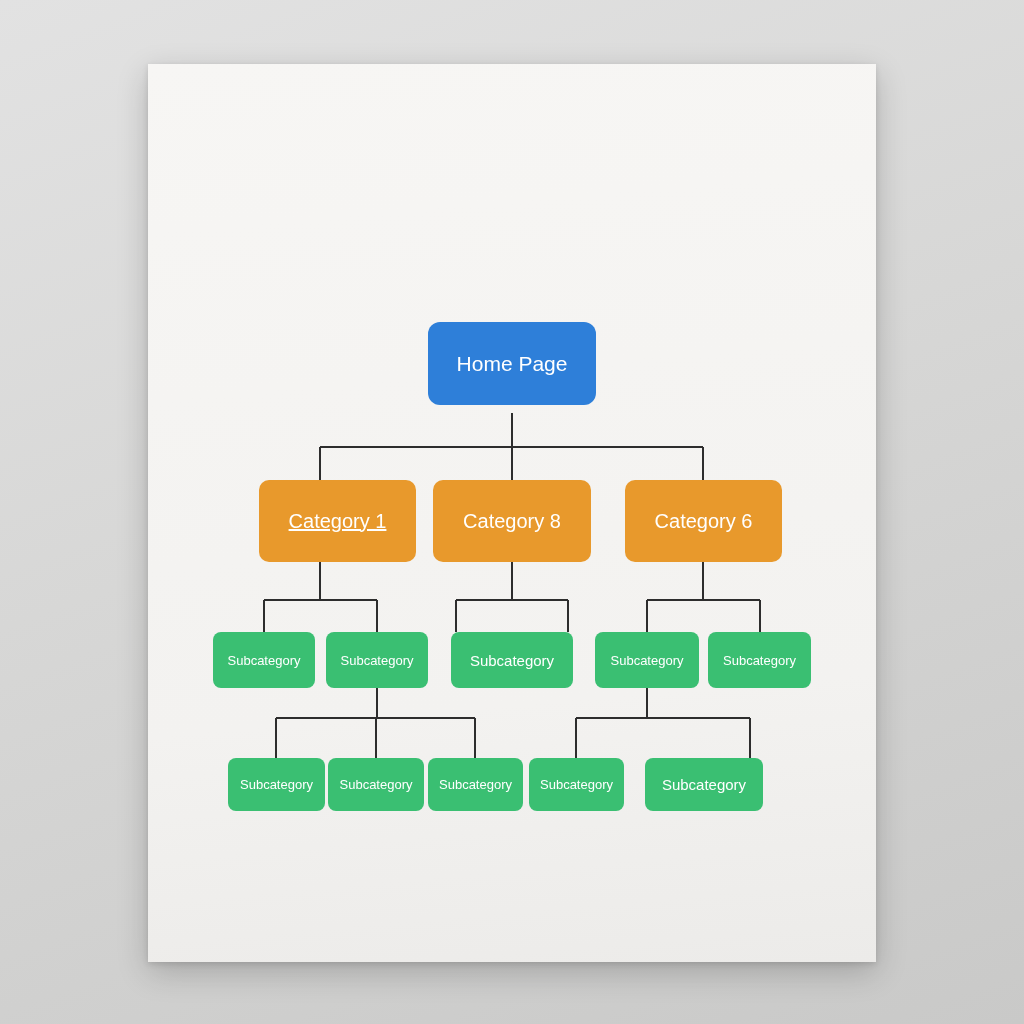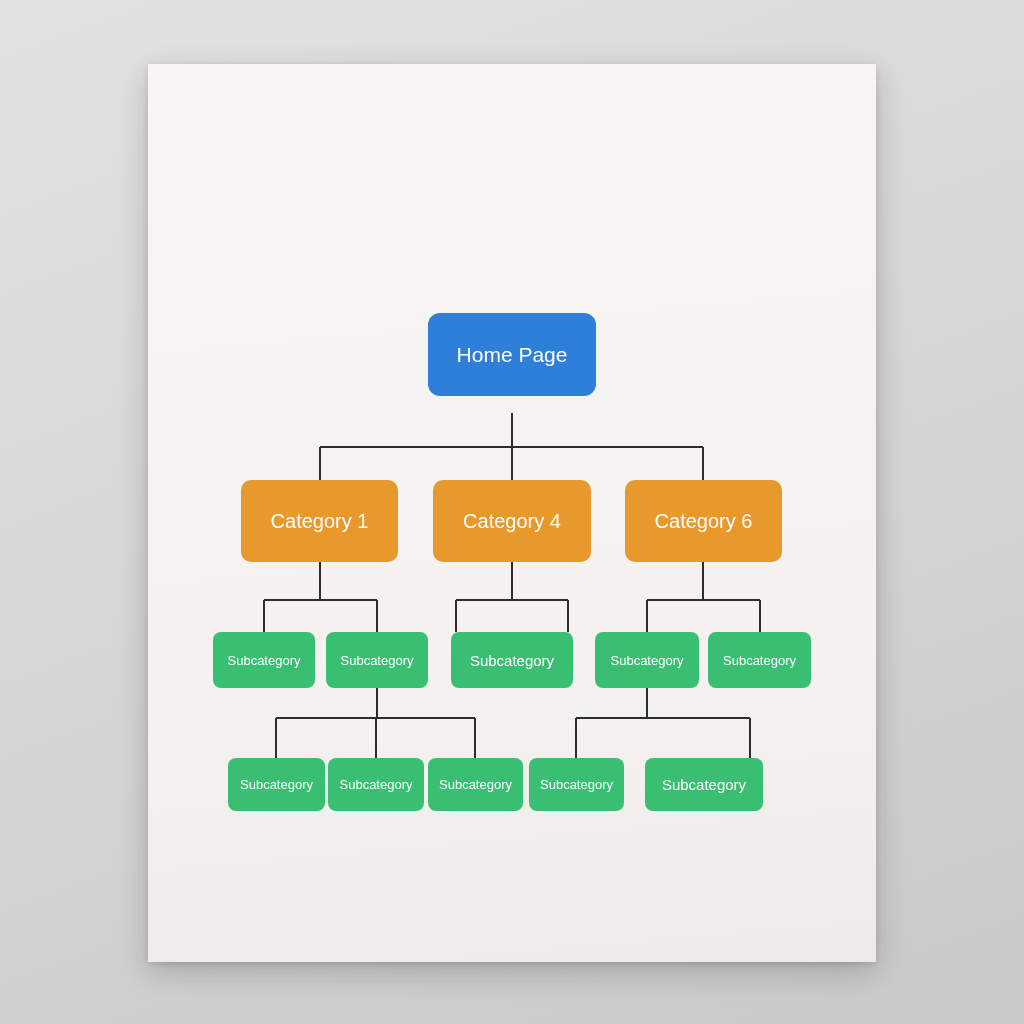--- a/index.html
+++ b/index.html
@@ -21,22 +21,22 @@
   }
   .connectors{position:absolute;left:0;top:0;width:1024px;height:1024px;pointer-events:none;}
   .connectors path{stroke:#2d2d2d;stroke-width:2;fill:none;}
   .node{
     position:absolute;display:flex;align-items:center;justify-content:center;
     color:#ffffff;text-align:center;
   }
   .home{background:#2e7fd9;border-radius:12px;font-size:21px;}
   .cat{background:#e8992c;border-radius:10px;font-size:20px;}
   .sub{background:#3abf72;border-radius:8px;font-size:13px;}
-  .n-home{left:428px;top:313px;width:168px;height:83px;}
-  .n-c1{left:241px;top:480px;width:157px;height:82px;}
+  .n-home{left:428px;top:322px;width:168px;height:83px;}
+  .n-c1{left:259px;top:480px;width:157px;height:82px;text-decoration:underline;}
   .n-c2{left:433px;top:480px;width:158px;height:82px;}
   .n-c3{left:625px;top:480px;width:157px;height:82px;}
   .n-s1{left:213px;top:632px;width:102px;height:56px;}
   .n-s2{left:326px;top:632px;width:102px;height:56px;}
   .n-s3{left:451px;top:632px;width:122px;height:56px;font-size:15px;}
   .n-s4{left:595px;top:632px;width:104px;height:56px;}
   .n-s5{left:708px;top:632px;width:103px;height:56px;}
   .n-t1{left:228px;top:758px;width:97px;height:53px;}
   .n-t2{left:328px;top:758px;width:96px;height:53px;}
   .n-t3{left:428px;top:758px;width:95px;height:53px;}
@@ -55,21 +55,21 @@
     <path d="M320 562 L320 600 M264 600 L377 600 M264 600 L264 632 M377 600 L377 632"></path>
     <path d="M512 562 L512 600 M456 600 L568 600 M456 600 L456 632 M568 600 L568 632"></path>
     <path d="M703 562 L703 600 M647 600 L760 600 M647 600 L647 632 M760 600 L760 632"></path>
     <path d="M377 688 L377 718 M276 718 L475 718 M276 718 L276 758 M376 718 L376 758 M475 718 L475 758"></path>
     <path d="M647 688 L647 718 M576 718 L750 718 M576 718 L576 758 M750 718 L750 758"></path>
   </svg>
 
   <div class="node home n-home">Home Page</div>
 
   <div class="node cat n-c1">Category 1</div>
-  <div class="node cat n-c2">Category 4</div>
+  <div class="node cat n-c2">Category 8</div>
   <div class="node cat n-c3">Category 6</div>
 
   <div class="node sub n-s1">Subcategory</div>
   <div class="node sub n-s2">Subcategory</div>
   <div class="node sub n-s3">Subcategory</div>
   <div class="node sub n-s4">Subcategory</div>
   <div class="node sub n-s5">Subcategory</div>
 
   <div class="node sub n-t1">Subcategory</div>
   <div class="node sub n-t2">Subcategory</div>

